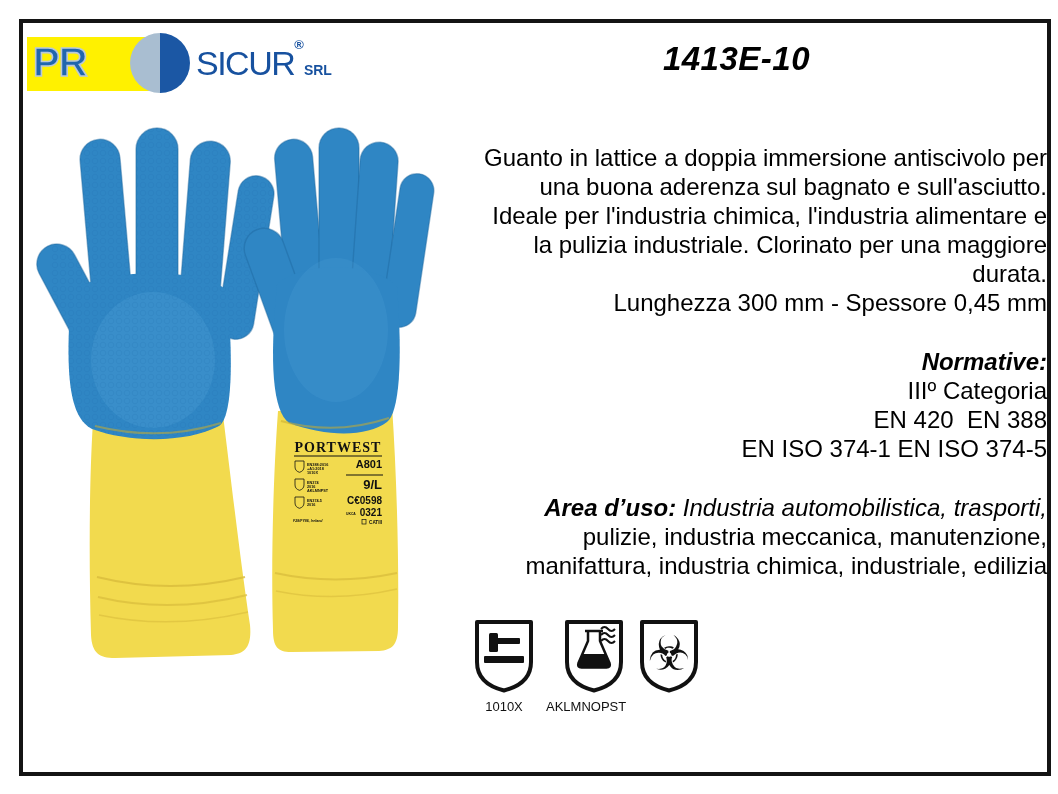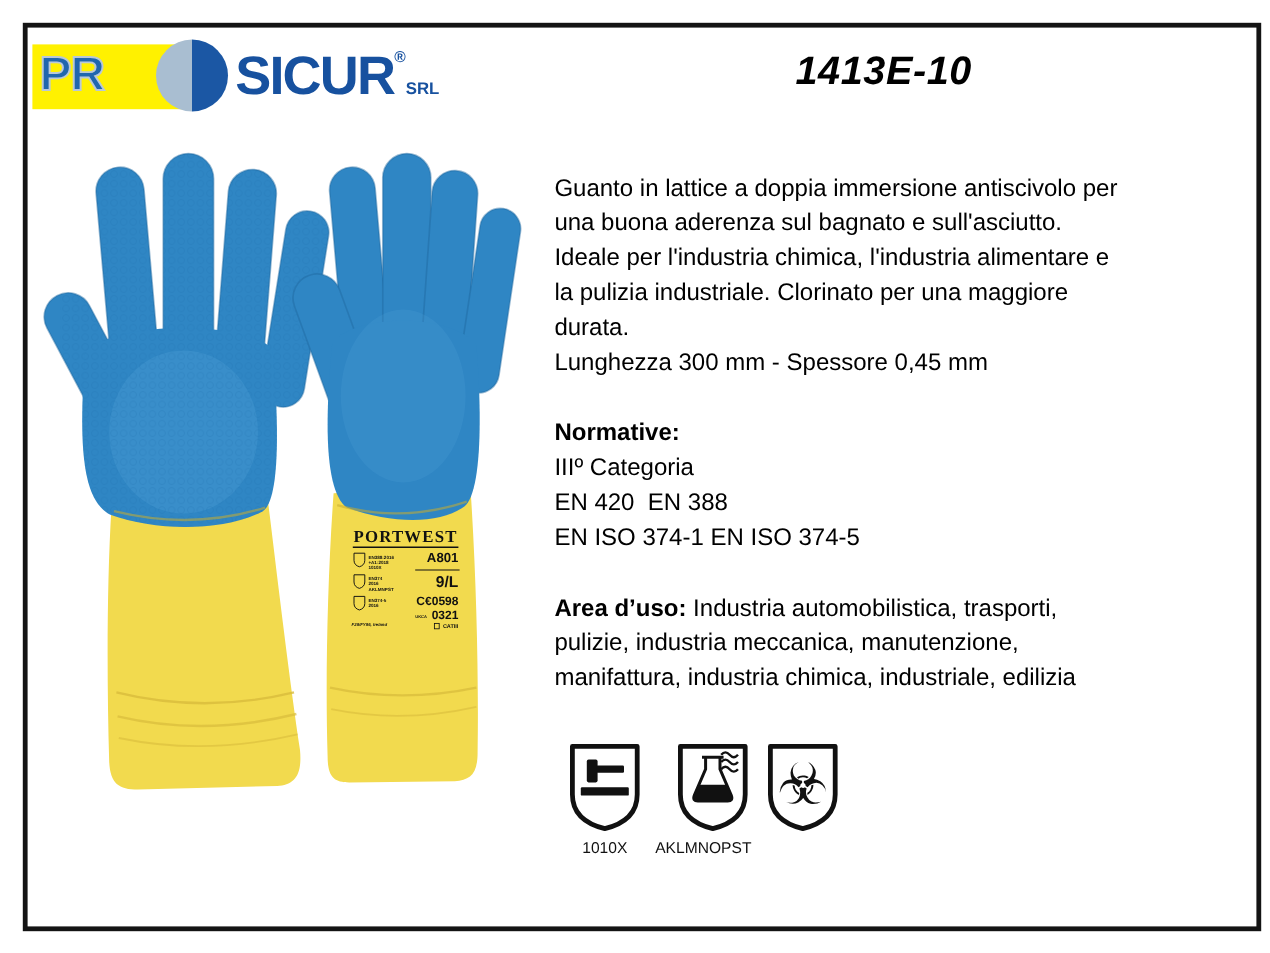--- a/index.html
+++ b/index.html
@@ -8,30 +8,30 @@
   .frame{position:absolute;left:19px;top:19px;width:1032px;height:757px;
          box-sizing:border-box;border:4px solid #141414;}
   
   .logo{position:absolute;left:27px;top:36px;width:320px;height:58px;}
   .logo-yellow{position:absolute;left:0;top:1px;width:133px;height:54px;background:#FFF100;}
   .logo-circle{position:absolute;left:103px;top:-3px;width:60px;height:60px;border-radius:50%;
                background:linear-gradient(90deg,#A9BED1 0 50%,#1B57A4 50% 100%);}
   .logo-pr{position:absolute;left:6px;top:4px;font-size:40px;font-weight:bold;letter-spacing:-1px;
            color:#2066AD;-webkit-text-stroke:1.6px #B9C8D8;}
   .logo-text{position:absolute;left:169px;top:1px;white-space:nowrap;color:#17519F;}
-  .logo-sicur{font-size:45px;font-weight:bold;letter-spacing:-1.5px;}
+  .logo-sicur{font-size:34px;font-weight:normal;letter-spacing:-1.5px;}
   .logo-reg{font-size:13px;font-weight:bold;vertical-align:26px;letter-spacing:0;}
   .logo-srl{font-size:14px;font-weight:bold;letter-spacing:0;margin-top:16px;}
   .doc-title{position:absolute;left:540px;top:40px;width:270px;text-align:right;
              font-size:33px;font-weight:bold;font-style:italic;letter-spacing:0.5px;}
   
   .textcol{position:absolute;left:462px;top:143px;width:585px;}
-  .txt{font-size:20px;line-height:29px;white-space:pre;}
+  .txt{font-size:24px;line-height:29px;white-space:pre;text-align:right;}
   .b{font-weight:bold;}
-  .gap30{margin-top:30px;}
+  .gap30{margin-top:30px;font-style:italic;}
   
   .pictos{position:absolute;left:462px;top:618px;width:280px;height:100px;}
   .picto{position:absolute;top:0;width:64px;height:76px;}
   .p1{left:10px;} .p2{left:100px;} .p3{left:175px;}
   .pcode{position:absolute;top:81px;font-size:13px;color:#111;}
   .c1{left:10px;width:64px;text-align:center;}
   .c2{left:84px;width:96px;text-align:left;}
   
   .gloves{position:absolute;left:35px;top:125px;width:420px;height:545px;}
 </style>

